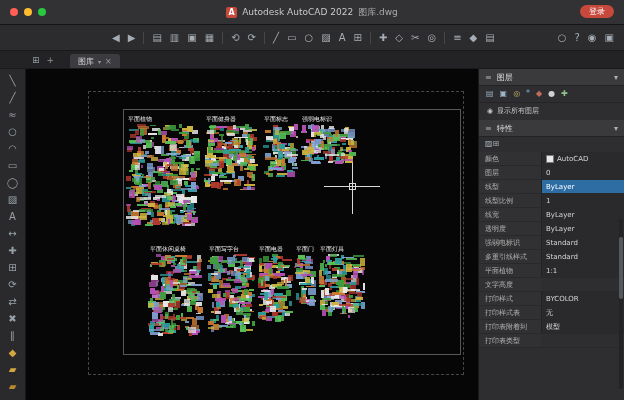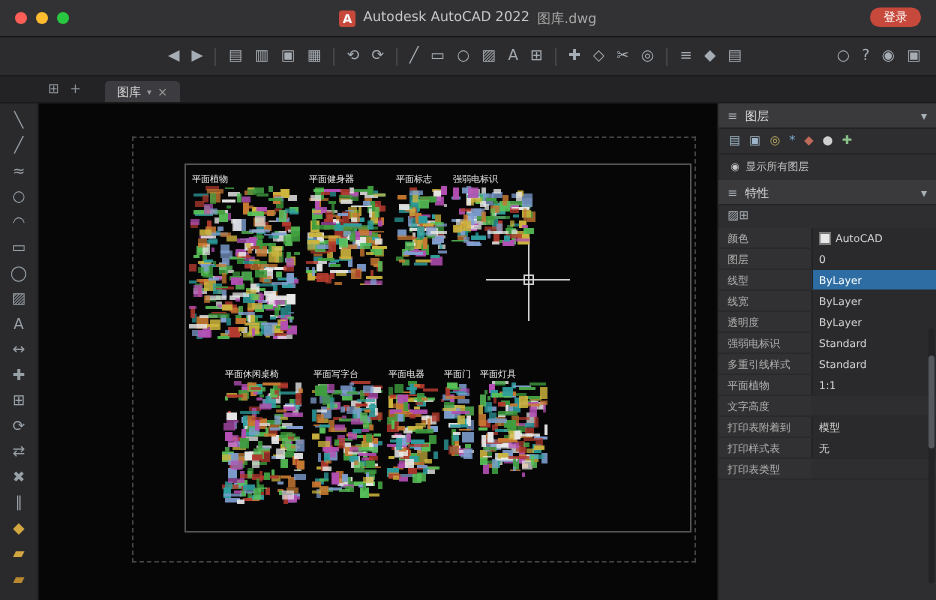--- a/index.html
+++ b/index.html
@@ -1575,20 +1575,26 @@
             <span>0</span>
           </span>
         </div>
         <div class="prow">
           <span class="plabel">线型</span>
           <span class="pvalue selected">
             <span>ByLayer</span>
           </span>
         </div>
         <div class="prow">
+          <span class="plabel">线型比例</span>
+          <span class="pvalue">
+            <span>1</span>
+          </span>
+        </div>
+        <div class="prow">
           <span class="plabel">线宽</span>
           <span class="pvalue">
             <span>ByLayer</span>
           </span>
         </div>
         <div class="prow">
           <span class="plabel">透明度</span>
           <span class="pvalue">
             <span>ByLayer</span>
           </span>
@@ -1608,29 +1614,35 @@
         <div class="prow">
           <span class="plabel">平面植物</span>
           <span class="pvalue">
             <span>1:1</span>
           </span>
         </div>
         <div class="prow">
           <span class="plabel">文字高度</span>
         </div>
         <div class="prow">
-          <span class="plabel">打印表附着到</span>
+          <span class="plabel">打印样式</span>
           <span class="pvalue">
-            <span>模型</span>
+            <span>BYCOLOR</span>
           </span>
         </div>
         <div class="prow">
           <span class="plabel">打印样式表</span>
           <span class="pvalue">
             <span>无</span>
+          </span>
+        </div>
+        <div class="prow">
+          <span class="plabel">打印表附着到</span>
+          <span class="pvalue">
+            <span>模型</span>
           </span>
         </div>
         <div class="prow">
           <span class="plabel">打印表类型</span>
         </div>
       </div>
     <div class="scrollbar">
       <div class="scroll-thumb"></div>
     </div>
   </div>

